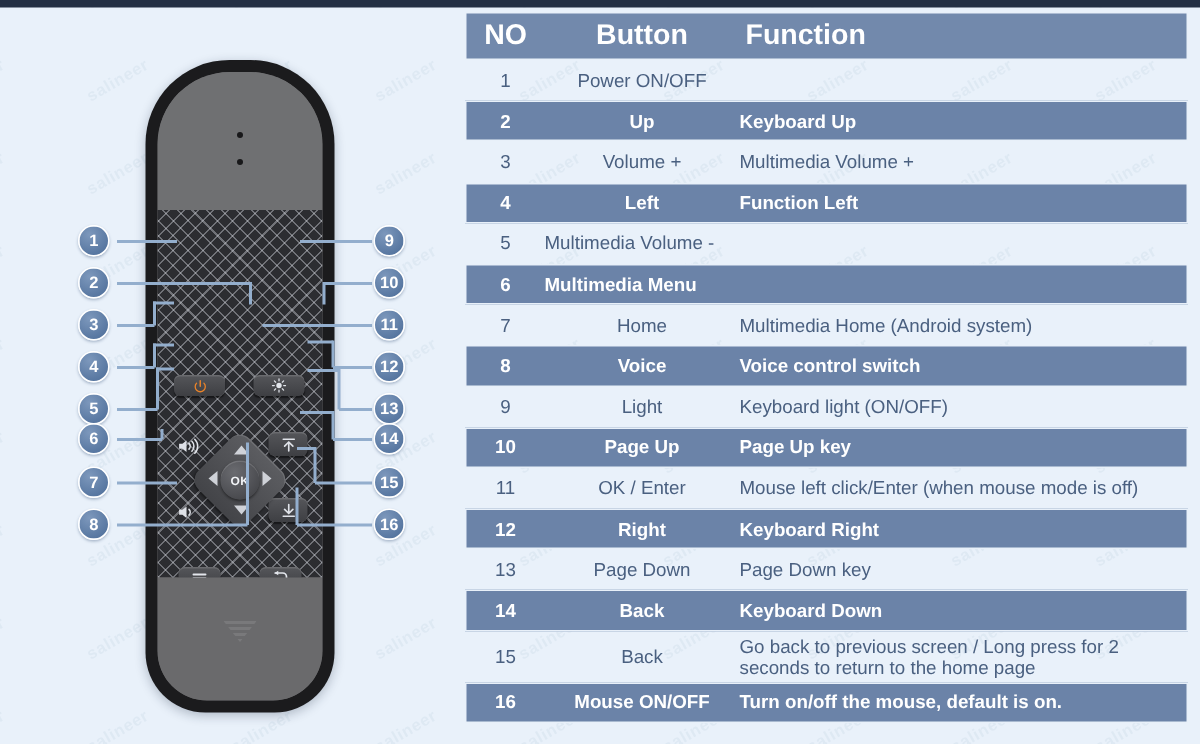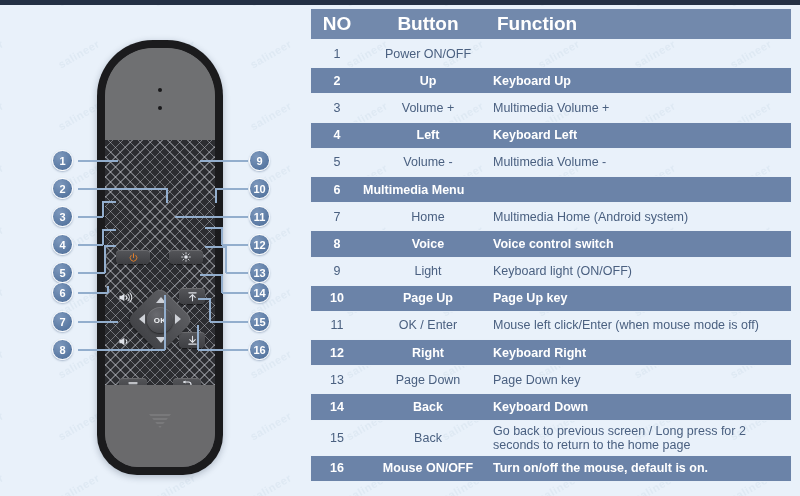--- a/index.html
+++ b/index.html
@@ -441,25 +441,24 @@
         <div class="c-fn">Keyboard Up</div>
       </div>
       <div class="trow plain" style="height: 27.2px;">
         <div class="c-no">3</div>
         <div class="c-btn">Volume +</div>
         <div class="c-fn">Multimedia Volume +</div>
       </div>
       <div class="trow alt" style="height: 27.2px;">
         <div class="c-no">4</div>
         <div class="c-btn">Left</div>
-        <div class="c-fn">Keyboard Left</div>
+        <div class="c-fn">Function Left</div>
       </div>
       <div class="trow plain" style="height: 27.2px;">
         <div class="c-no">5</div>
-        <div class="c-btn">Volume -</div>
         <div class="c-fn">Multimedia Volume -</div>
       </div>
       <div class="trow alt" style="height: 27.2px;">
         <div class="c-no">6</div>
         <div class="c-fn">Multimedia Menu</div>
       </div>
       <div class="trow plain" style="height: 27.2px;">
         <div class="c-no">7</div>
         <div class="c-btn">Home</div>
         <div class="c-fn">Multimedia Home (Android system)</div>

